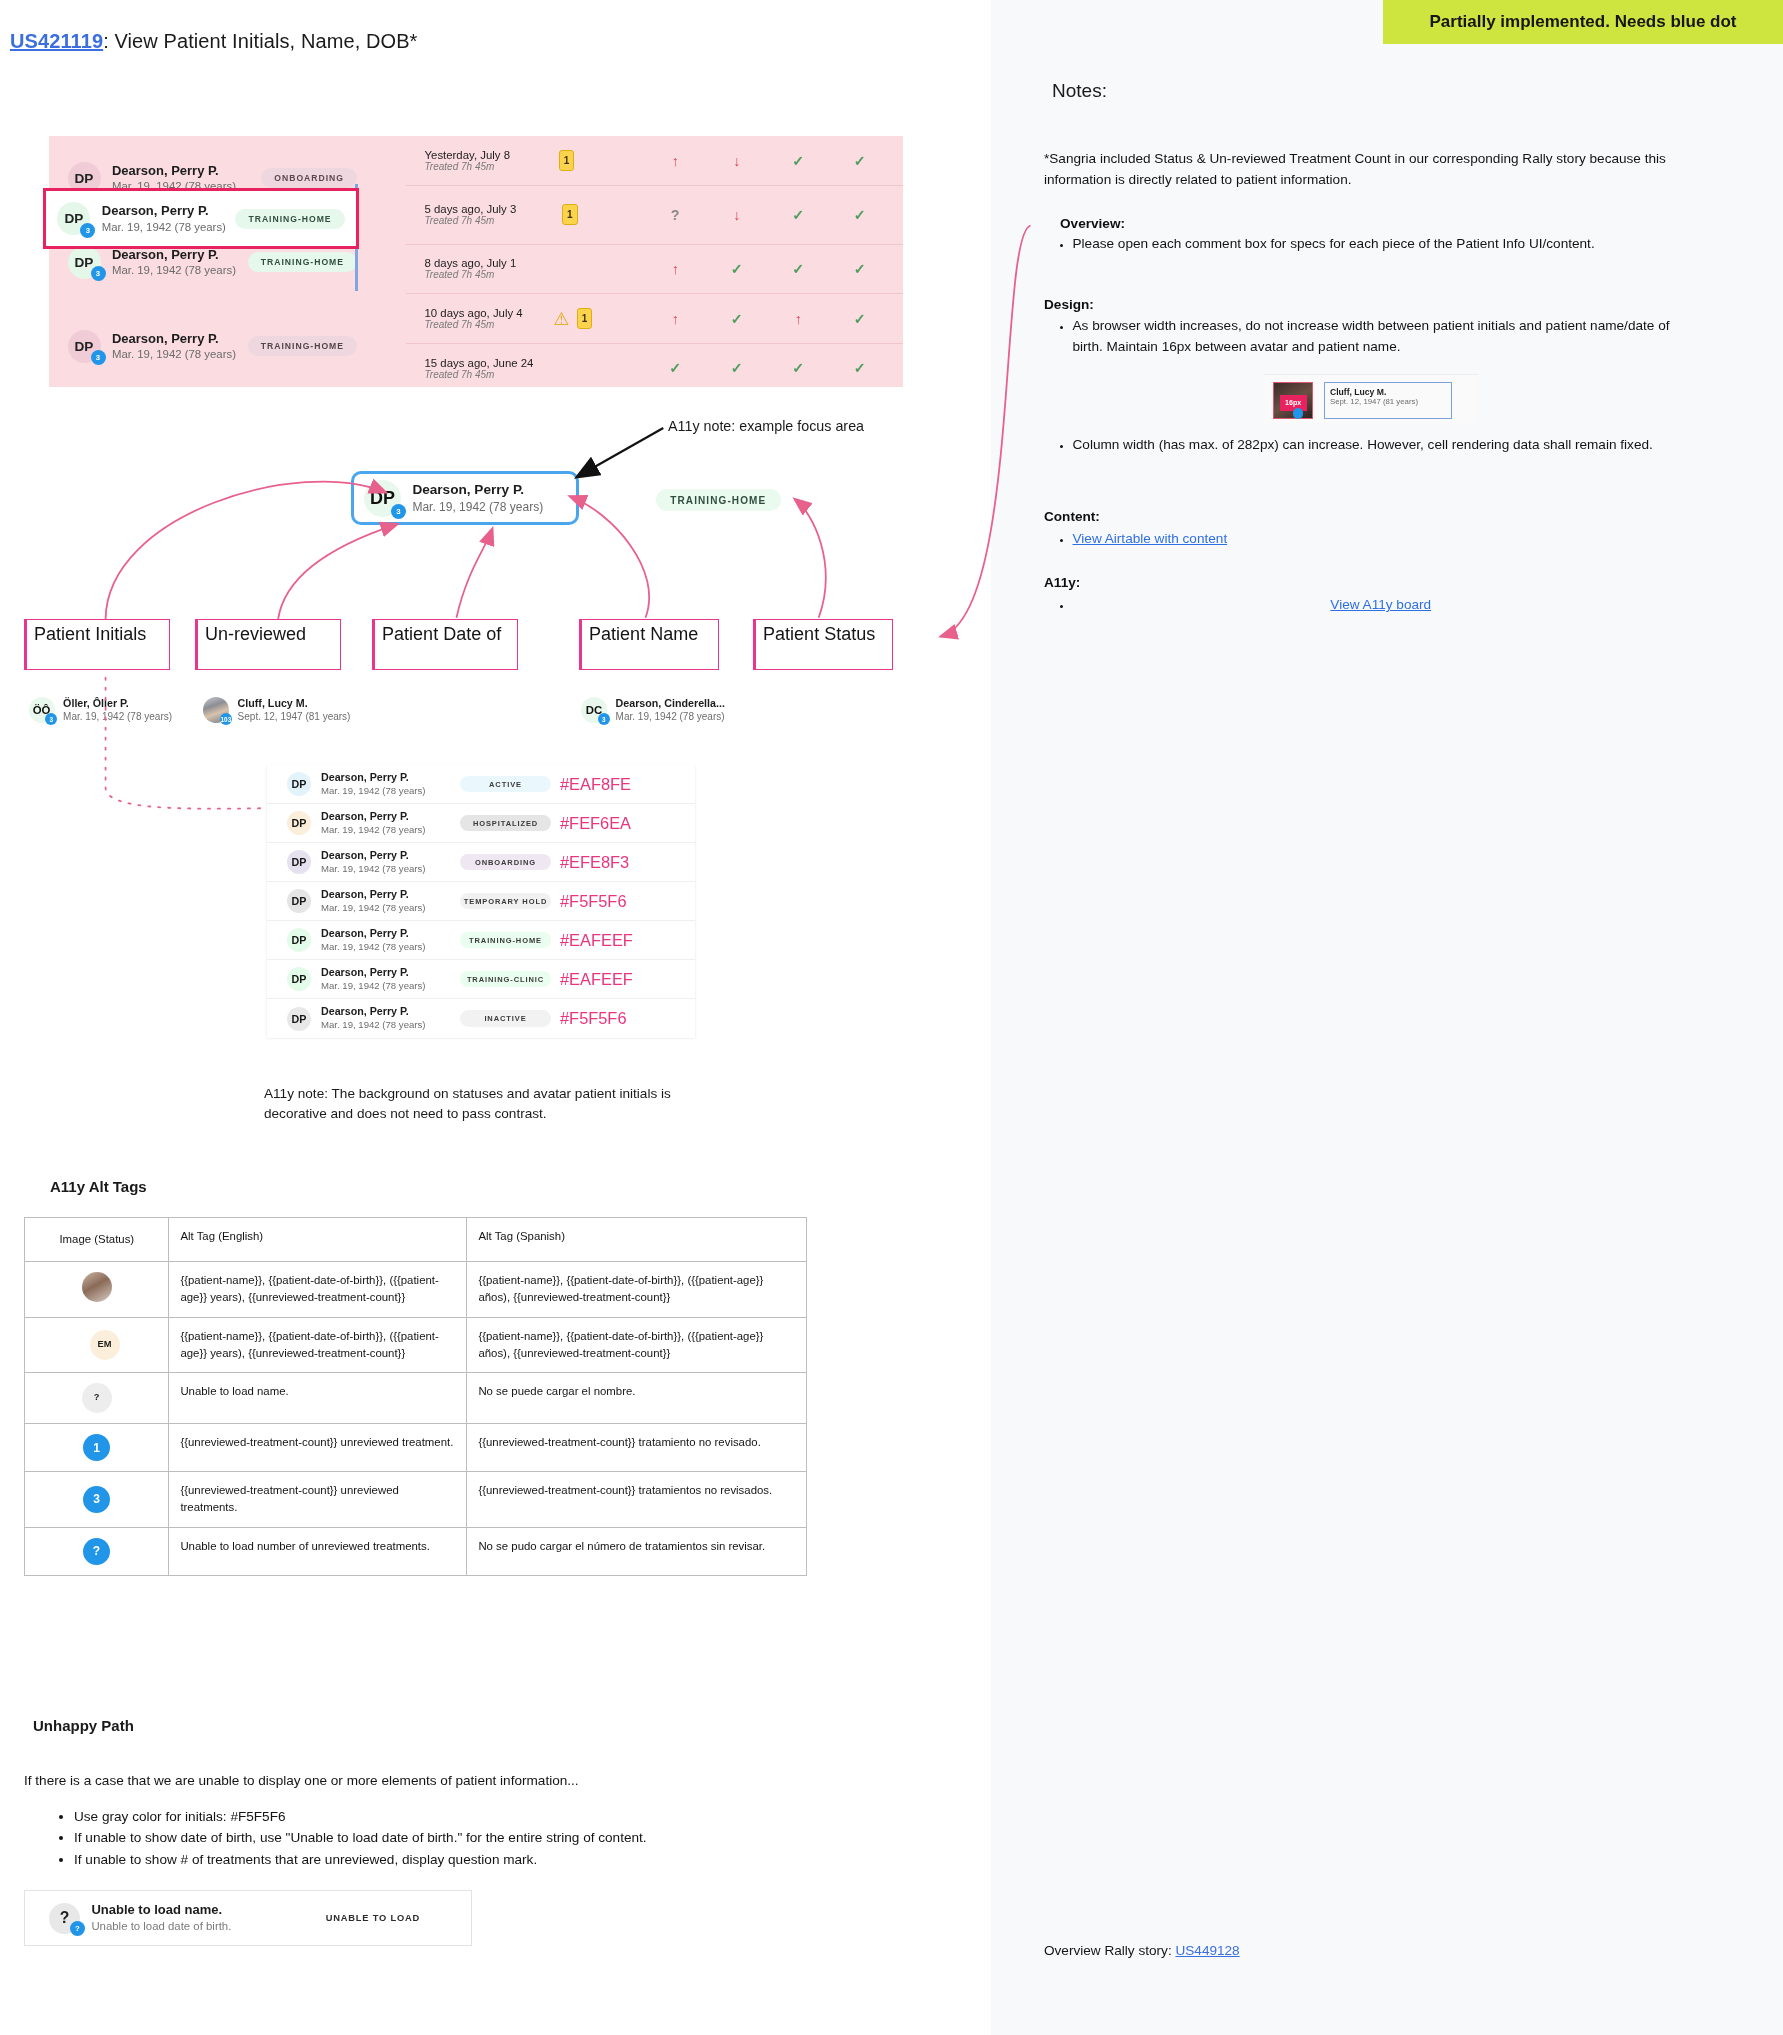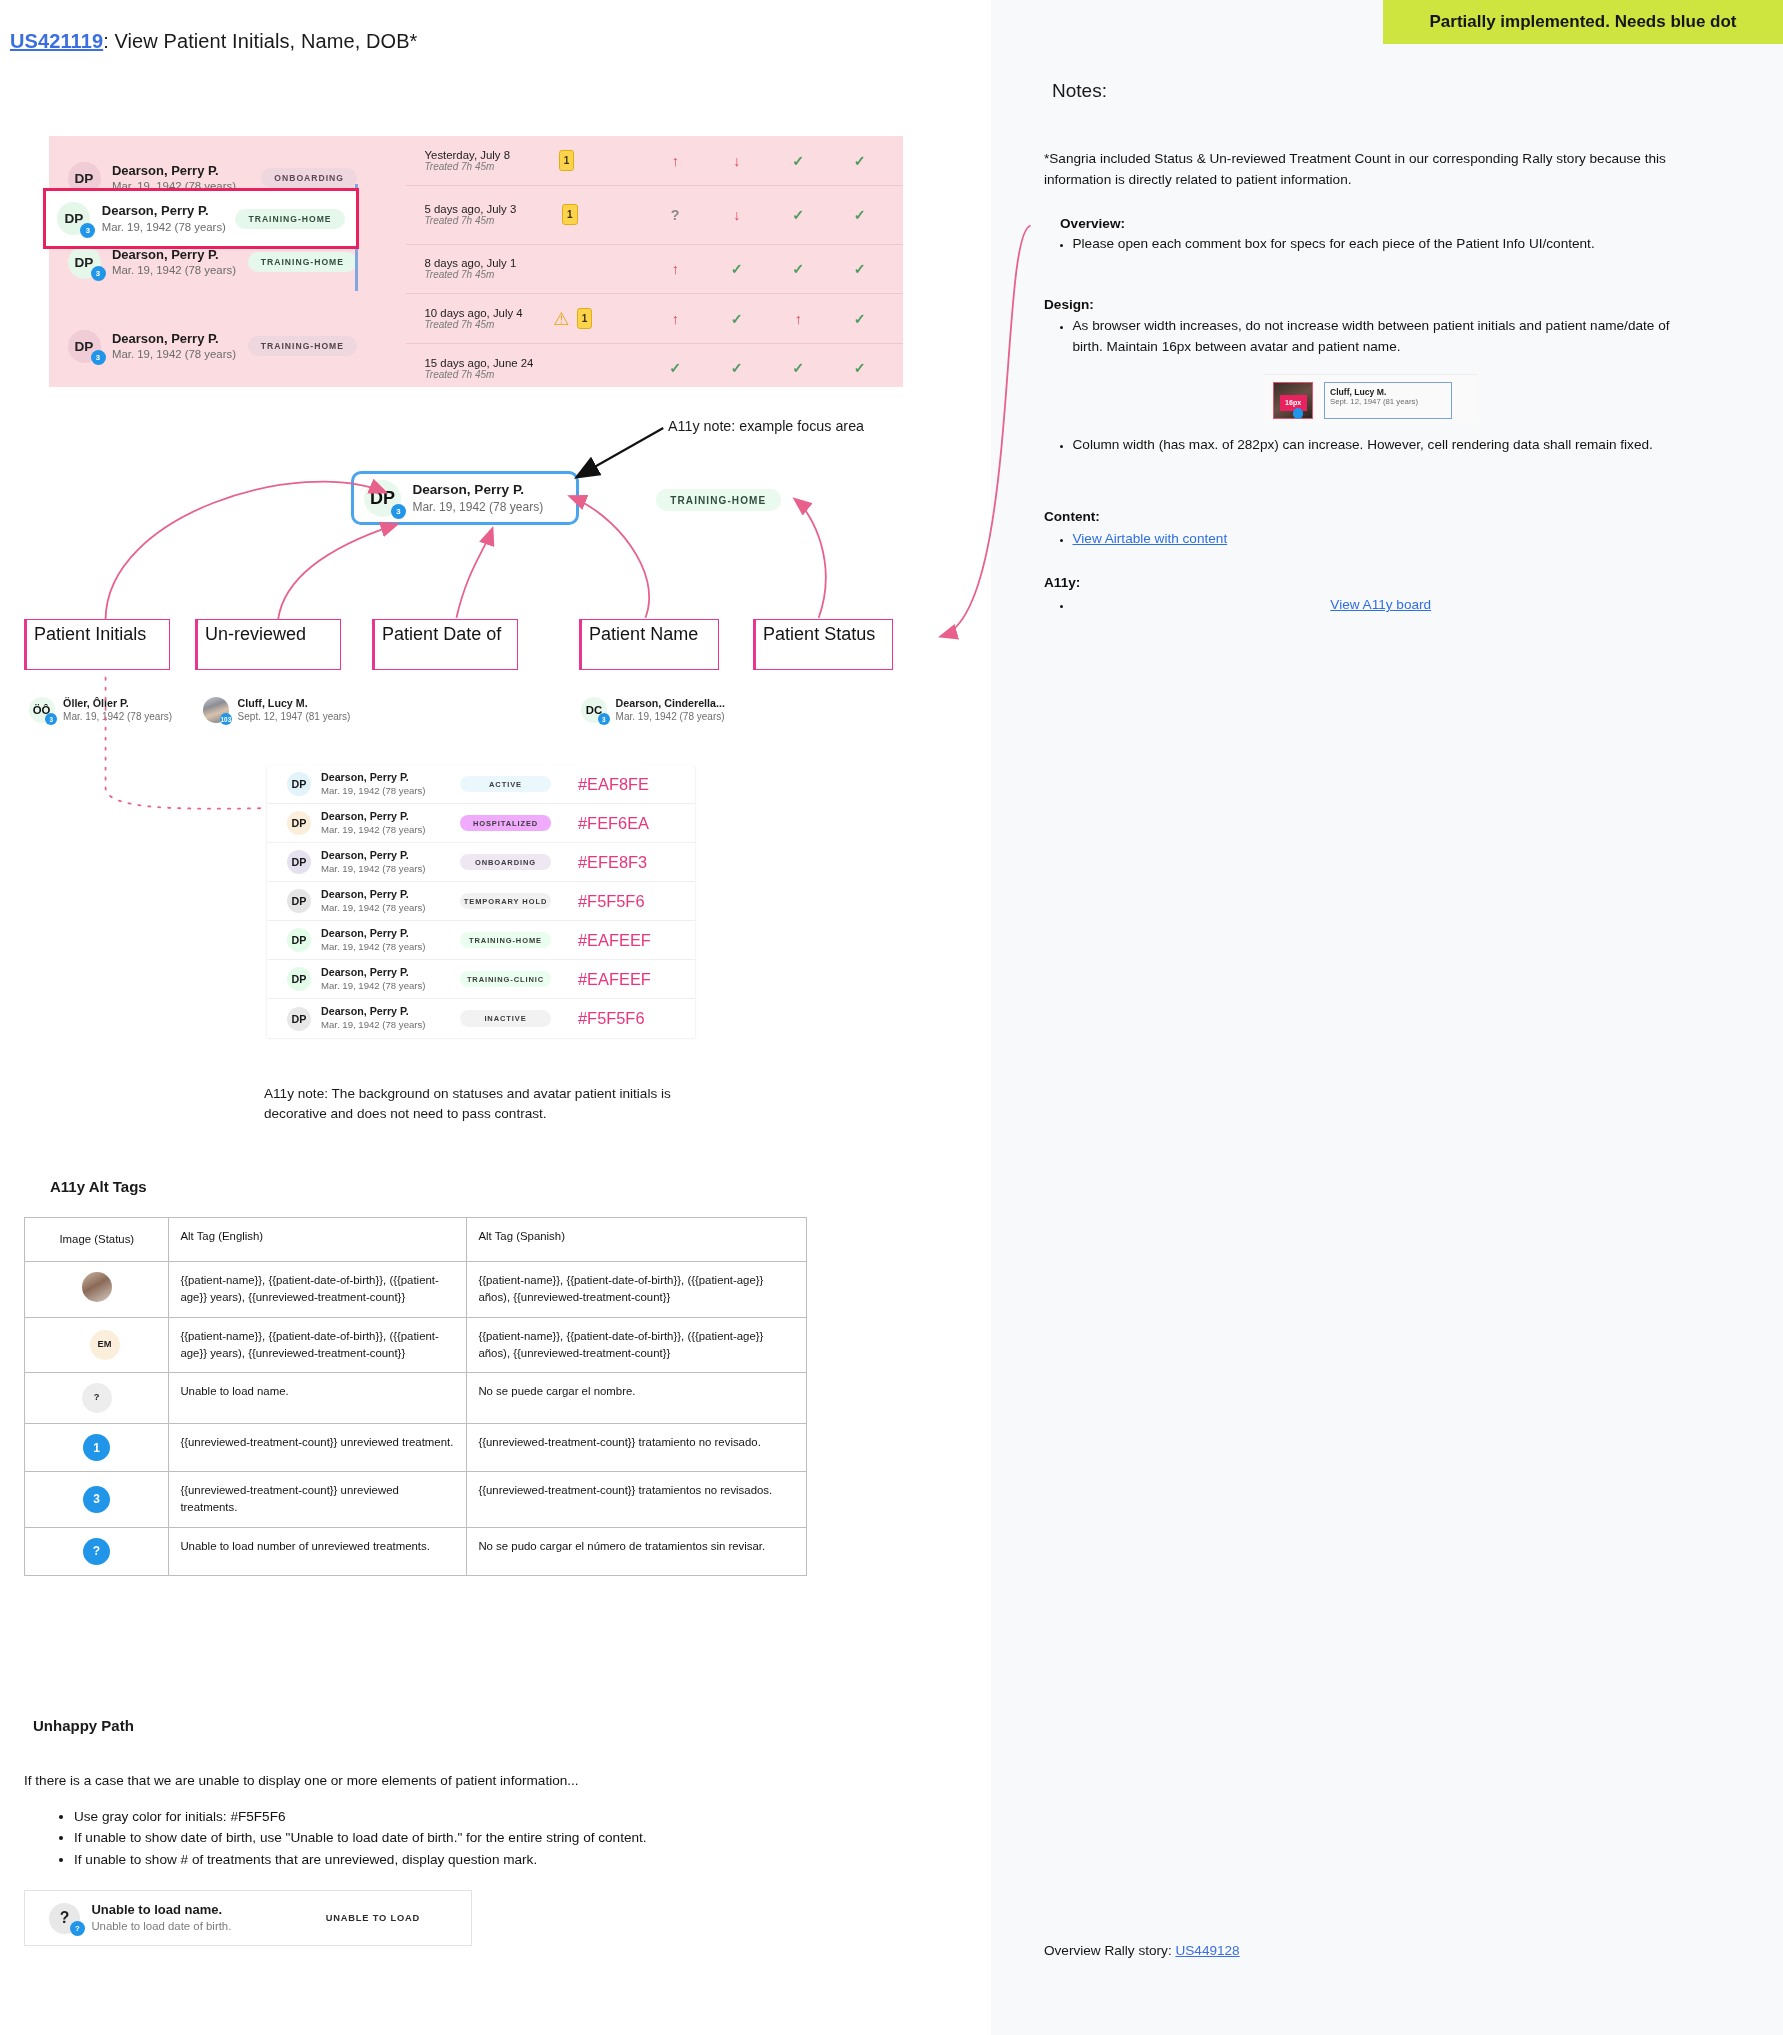--- a/index.html
+++ b/index.html
@@ -104,21 +104,21 @@
 
   
   #colorList { left:267px; top:765px; width:428px; background:#fff; box-shadow:0 0.7px 2.1px rgba(0,0,0,.13); }
   #colorList .clrow { display:flex; align-items:center; height:39px; padding-left:20px; border-bottom:0.7px solid #efefef; }
   #colorList .clrow:last-child { border-bottom:none; }
   #colorList .cl-av { width:24px; height:24px; border-radius:50%; display:flex; align-items:center; justify-content:center; font-weight:700; font-size:10.7px; color:#161616; flex:0 0 auto;}
   #colorList .cl-nm { font-weight:700; font-size:10.7px; color:#1b1b1b; line-height:1.3;}
   #colorList .cl-db { font-size:9.6px; color:#6e6e6e; line-height:1.3;}
   #colorList .cl-tx { margin-left:10px; width:139px; }
   #colorList .cl-pill { border-radius:10px; padding:3.6px 0; width:91px; text-align:center; font-size:7.5px; font-weight:700; letter-spacing:0.9px; color:#3a3a3a;}
-  #colorList .cl-hex { margin-left:27px; font-size:16.4px; color:#e8367e; }
+  #colorList .cl-hex { margin-left:9px; font-size:16.4px; color:#e8367e; }
 
   #a11yNote2 { left:264px; top:1084px; width:442px; font-size:13.6px; line-height:1.5; color:#1b1b1b; }
 
   
   #altTitle { left:50px; top:1178px; font-size:15px; font-weight:700; }
   #altTable { left:24px; top:1217px; width:783px; border-collapse:collapse; }
   #altTable td, #altTable th {
     border:0.7px solid #bdbdbd; padding:10px 11.4px; vertical-align:top;
     font-size:11.4px; line-height:1.5; color:#141414; text-align:left; font-weight:400;
   }
@@ -377,21 +377,21 @@
       <div class="cl-hex">#EAF8FE</div>
     </div>
     <div class="clrow">
       <div class="cl-av" style="background:#fbeedb">
         <span>DP</span>
       </div>
       <div class="cl-tx">
         <div class="cl-nm">Dearson, Perry P.</div>
         <div class="cl-db">Mar. 19, 1942 (78 years)</div>
       </div>
-      <div class="cl-pill" style="background:#f0abfc">HOSPITALIZED</div>
+      <div class="cl-pill" style="background:#e5e5e5">HOSPITALIZED</div>
       <div class="cl-hex">#FEF6EA</div>
     </div>
     <div class="clrow">
       <div class="cl-av" style="background:#e6e1ef">
         <span>DP</span>
       </div>
       <div class="cl-tx">
         <div class="cl-nm">Dearson, Perry P.</div>
         <div class="cl-db">Mar. 19, 1942 (78 years)</div>
       </div>

